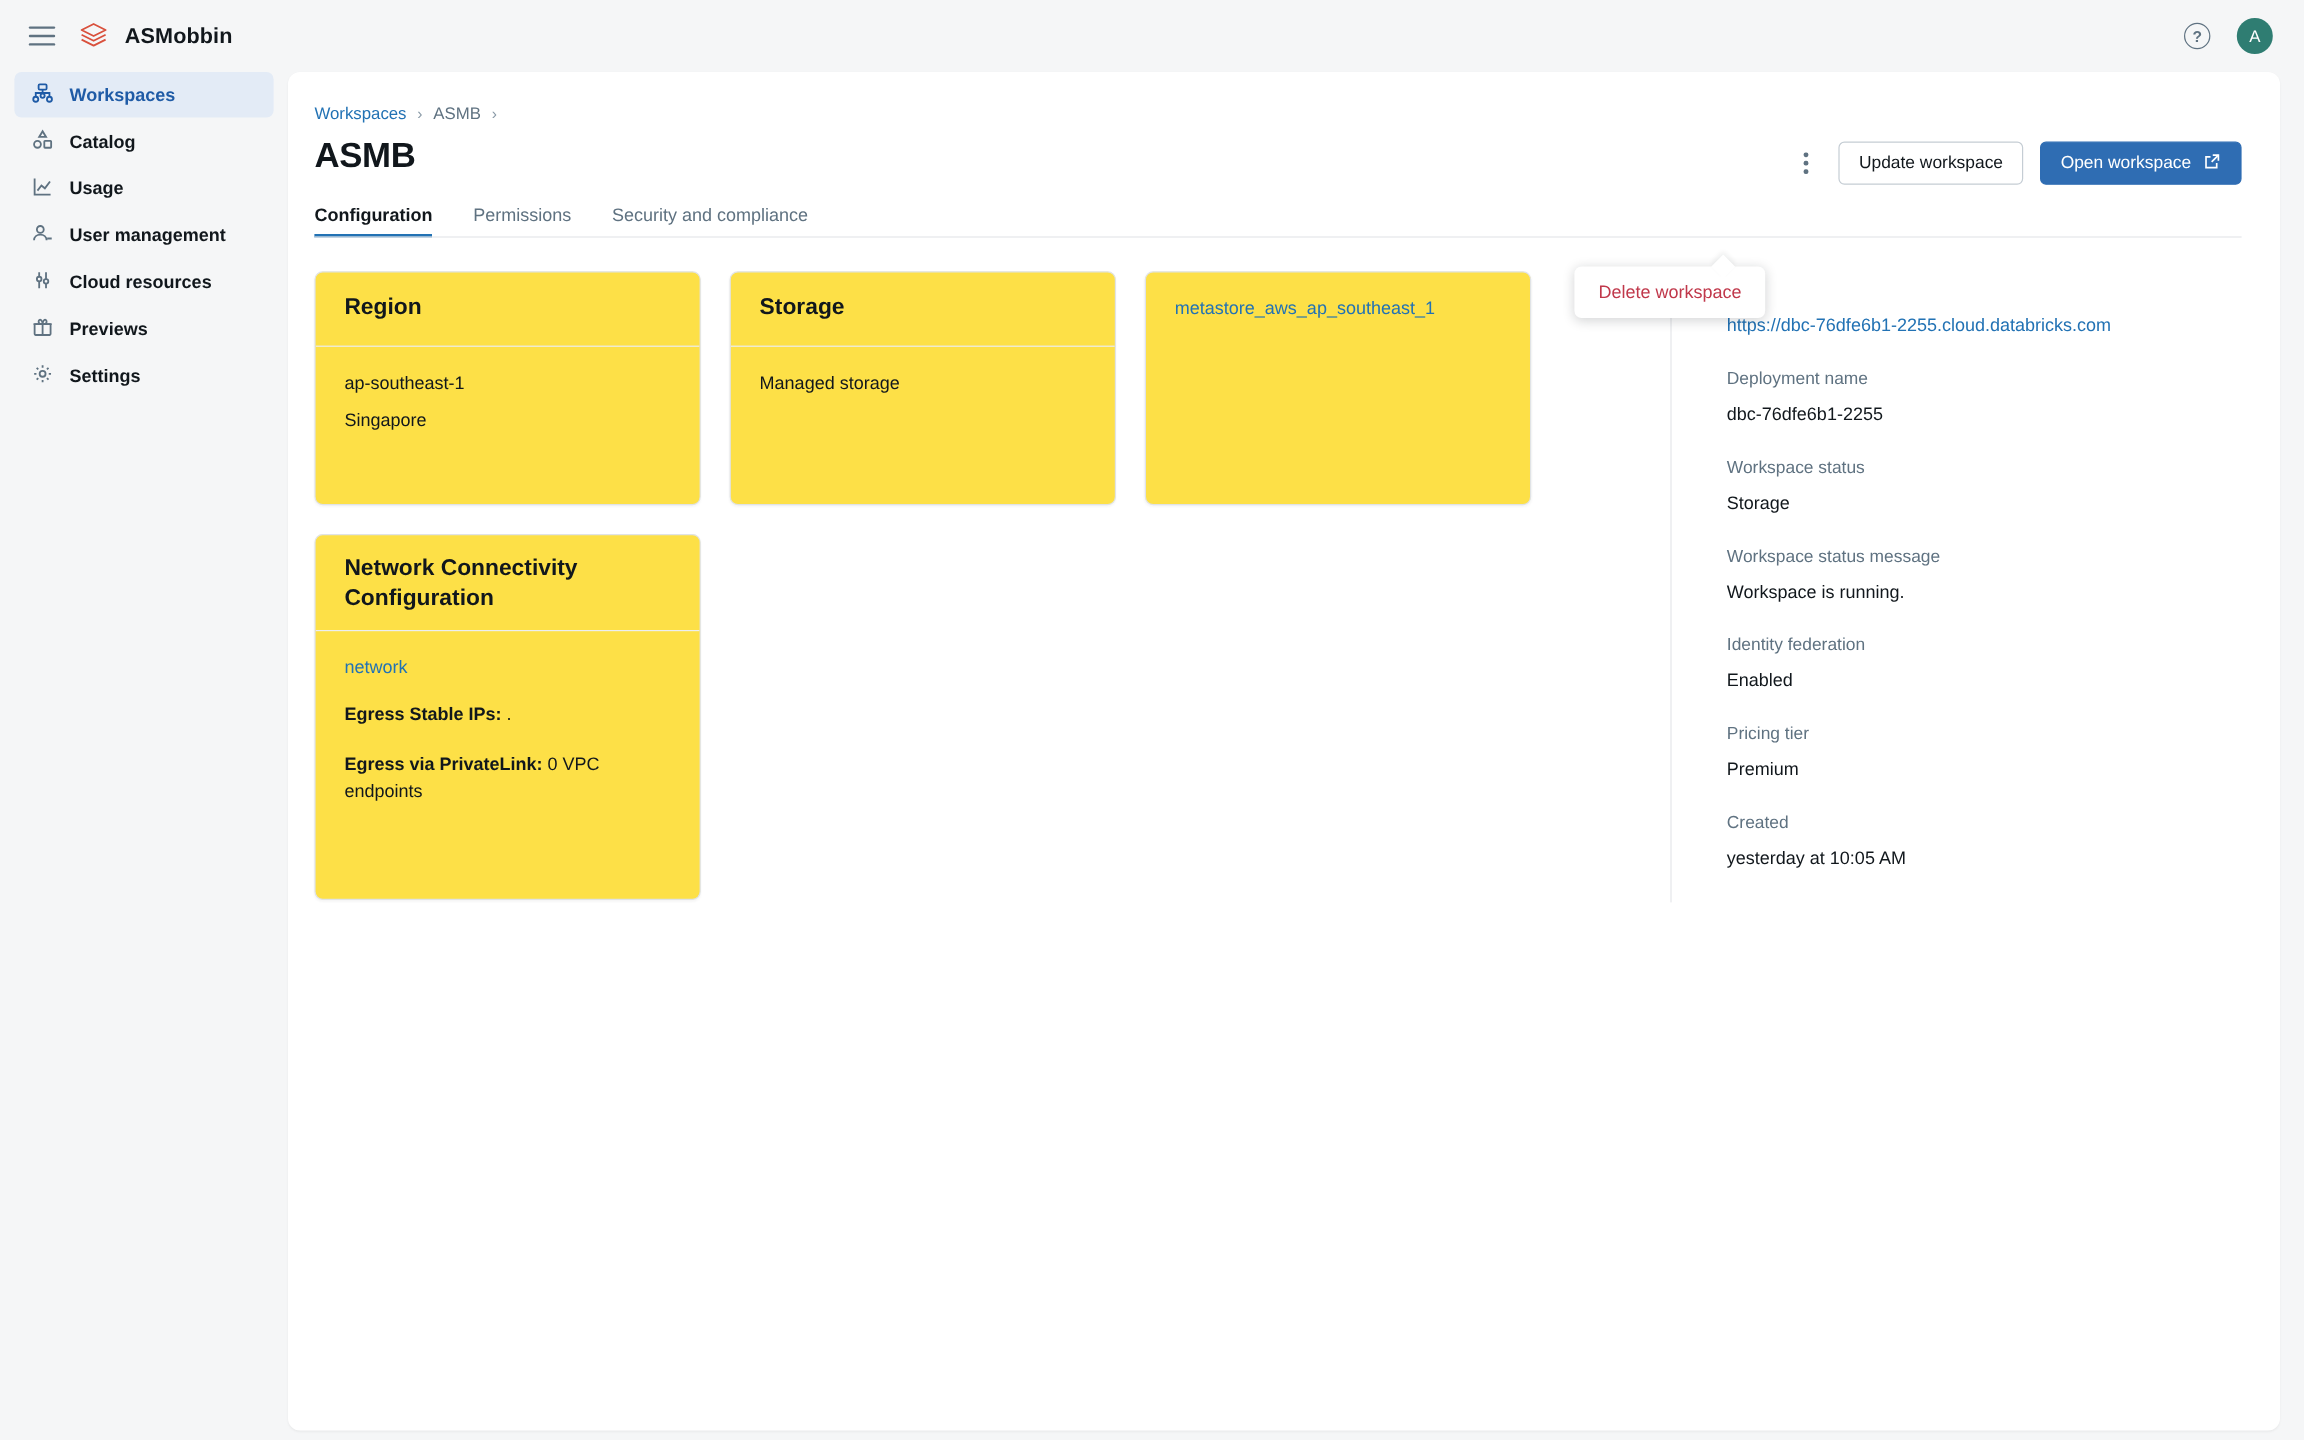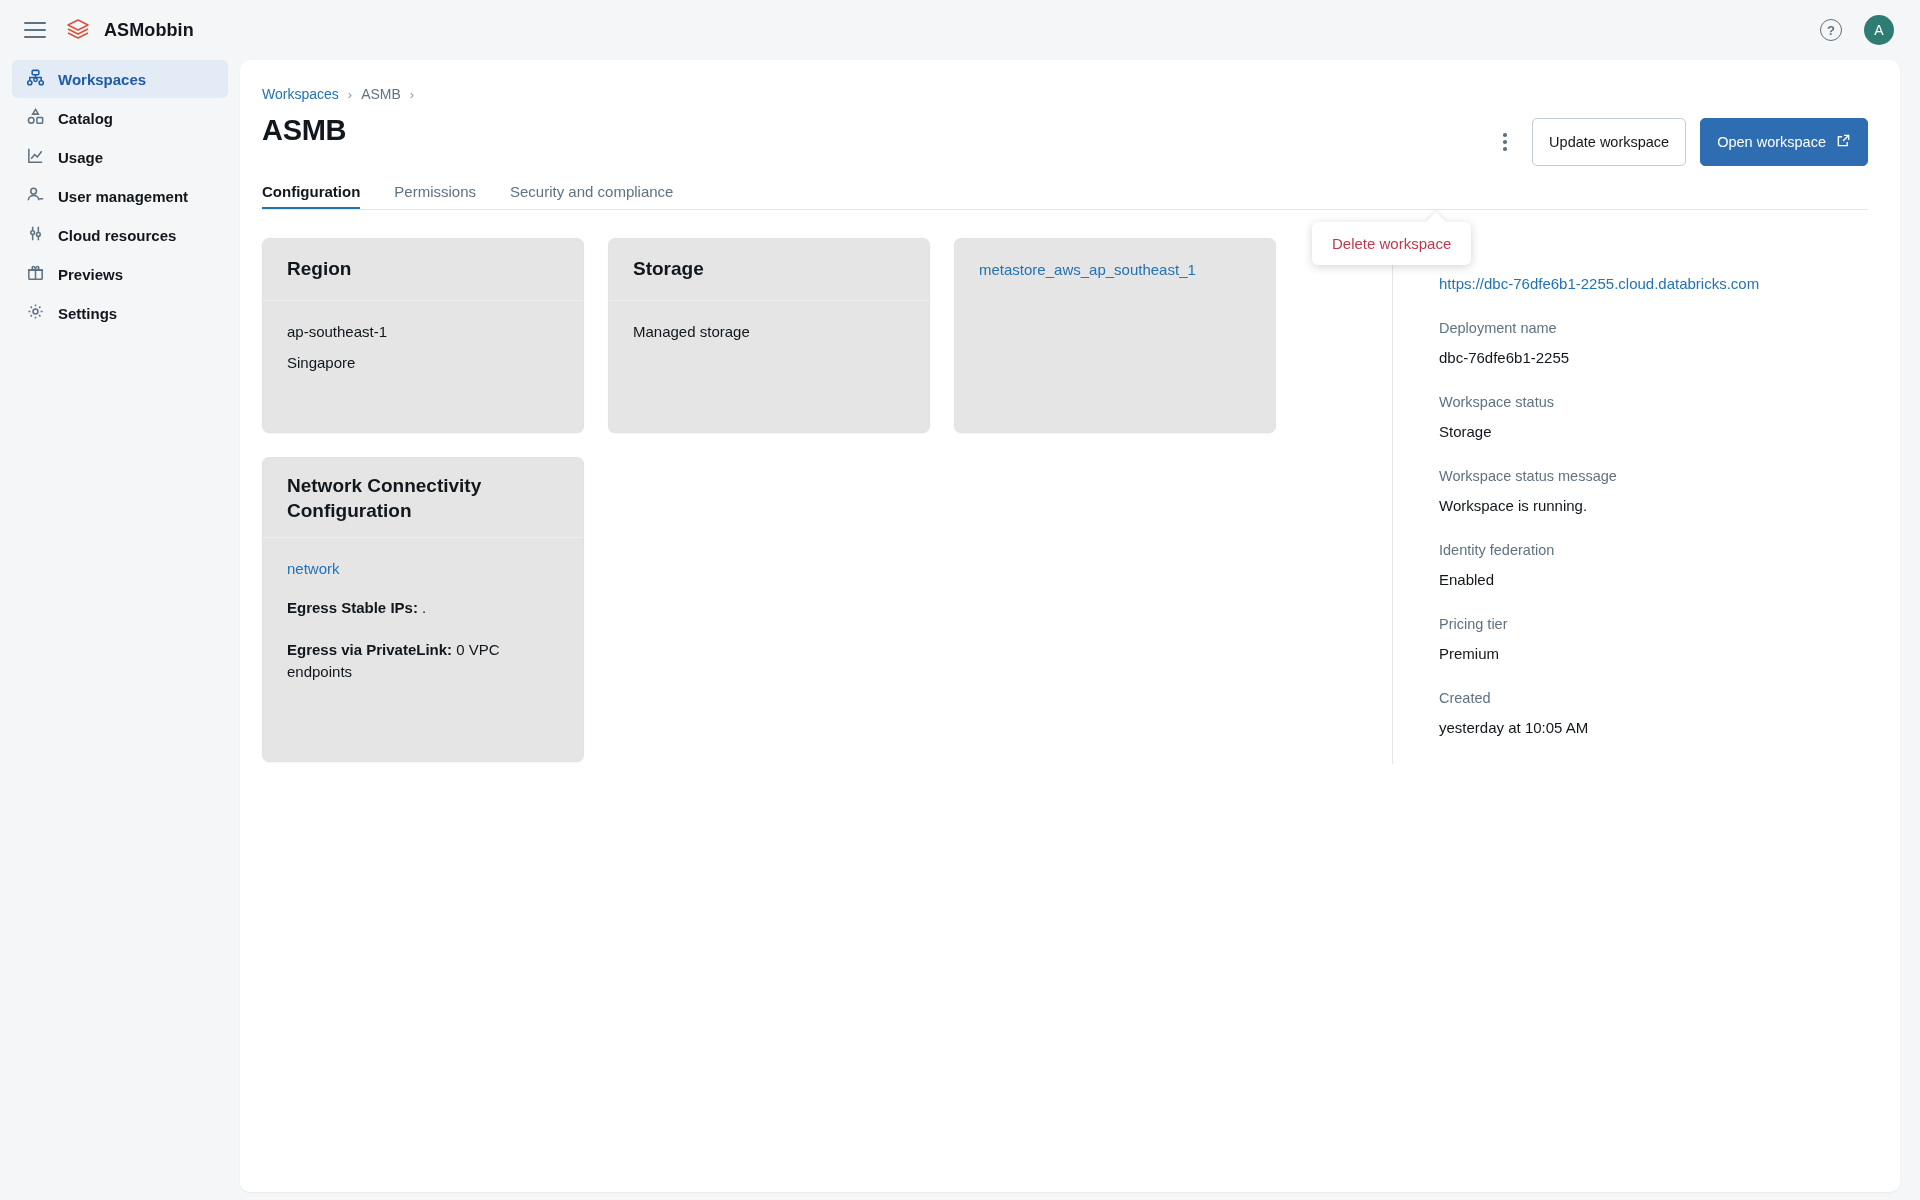--- a/index.html
+++ b/index.html
@@ -78,40 +78,40 @@
 
   .title-row { display: flex; align-items: flex-start; margin-top: 12px; }
   .page-title { font-size: 29px; font-weight: 700; letter-spacing: -.3px; }
   .title-actions { margin-left: auto; display: flex; align-items: center; gap: 14px; padding-top: 4px; }
 
   .kebab { width: 26px; height: 30px; display: flex; flex-direction: column; align-items: center;
            justify-content: center; gap: 3.5px; cursor: pointer; }
   .kebab i { width: 3.5px; height: 3.5px; border-radius: 50%; background: #5f7281; display: block; }
 
   .btn {
-    height: 48px; padding: 0 16px; border-radius: 5px; font-size: 14.5px;
+    height: 36px; padding: 0 16px; border-radius: 5px; font-size: 14.5px;
     display: flex; align-items: center; gap: 10px; cursor: pointer; white-space: nowrap;
   }
   .btn-secondary { background: #fff; border: 1px solid #c5cdd4; color: #11171c; }
   .btn-primary { background: #2f6db3; border: 1px solid #2f6db3; color: #fff; }
 
   
   .tabs { display: flex; gap: 34px; margin-top: 17px; position: relative; }
   .tab { font-size: 15px; color: #5f7281; padding-bottom: 10px; cursor: pointer; }
   .tab.active { color: #11171c; font-weight: 700; box-shadow: inset 0 -3px 0 0 #2272b4; }
   .tabs-underline { position: absolute; left: 0; right: 0; bottom: 0; height: 1px; background: #e4e7ea; }
 
   
   .body-area { display: flex; margin-top: 28px; }
   .cards-col { width: 1100px; flex: 0 0 1100px; }
   .cards-row { display: flex; gap: 24px; flex-wrap: wrap; }
 
   .card {
     width: 322px;
-    background: #e5e5e5;
+    background: #fde047;
     border: 1px solid #e0e3e6;
     border-radius: 7px;
     box-shadow: 0 1px 2px rgba(0,0,0,.04);
     overflow: hidden;
   }
   .card-r1 { height: 195px; }
   .card-nc { height: 305px; margin-top: 24px; }
   .card-head {
     padding: 18px 24px; font-size: 19px; font-weight: 700;
     border-bottom: 1px solid #eceef0; line-height: 1.3;

